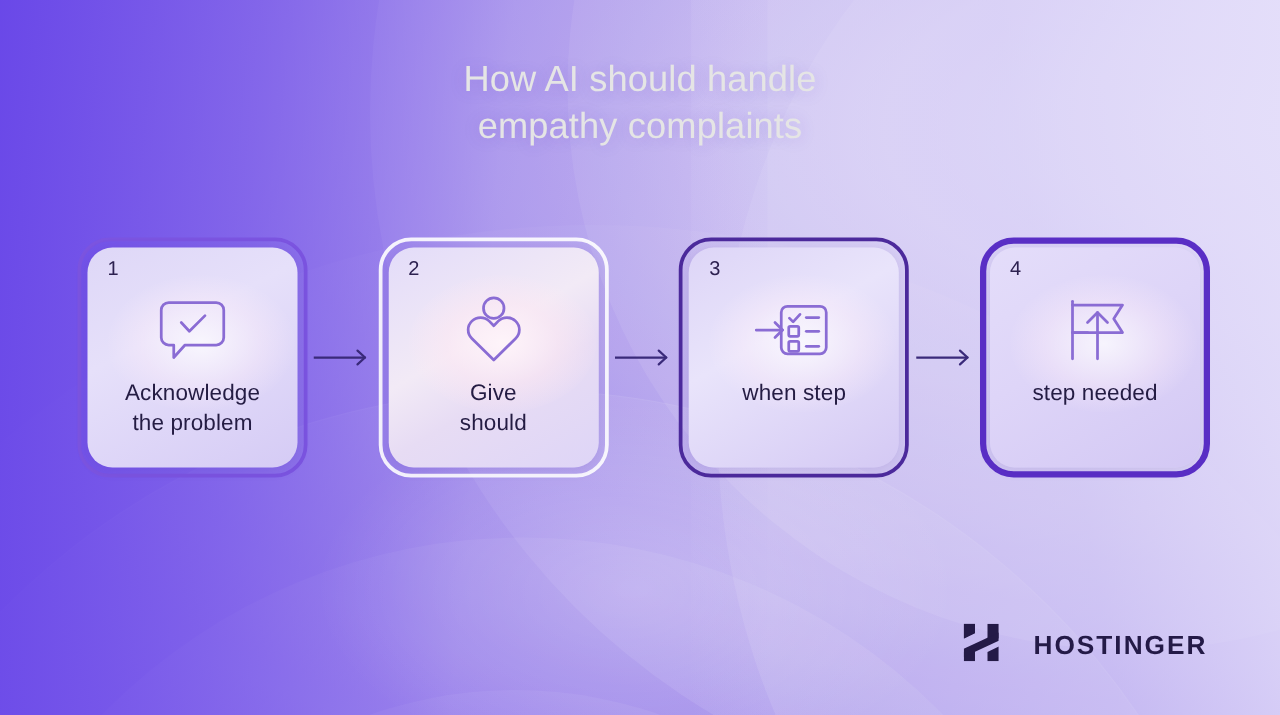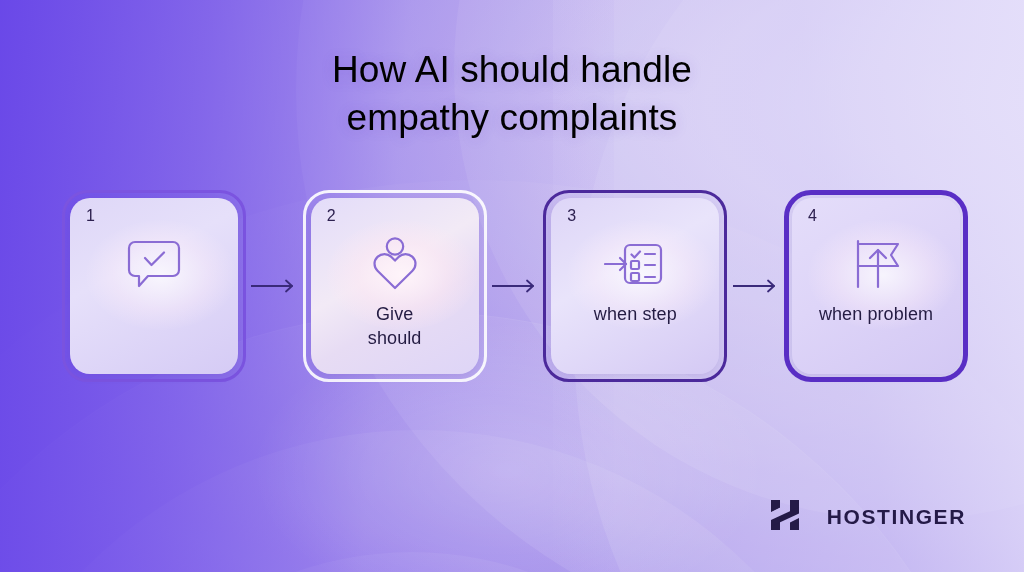--- a/index.html
+++ b/index.html
@@ -90,22 +90,22 @@
     left:250px; top:320px;
     background:radial-gradient(ellipse at center, rgba(255,255,255,.22) 0%, rgba(255,255,255,0) 70%);
     pointer-events:none;
   }
 
   
   .title{
     position:absolute;
     left:0; right:0; top:46px;
     text-align:center;
-    color:#000000;
-    font-size:37px;
+    color:#e5e5e5;
+    font-size:29px;
     line-height:1.29;
     font-weight:300;
     letter-spacing:.1px;
     z-index:5;
     text-shadow:0 1px 14px rgba(80,40,180,.18);
   }
   .title span{ display:block; }
 
   
   .steps{
@@ -243,20 +243,24 @@
     <div class="card-wrap">
       <div class="card-ring ring-1"></div>
       <div class="card card-1">
         <div class="card-glow"></div>
         <div class="step-num">1</div>
         <div class="icon-slot">
           <svg width="56" height="54" viewBox="0 0 56 54" fill="none" stroke="#8a6cd4" stroke-width="2.2" stroke-linecap="round" stroke-linejoin="round">
             <path d="M9 5 H47 a6 6 0 0 1 6 6 V33 a6 6 0 0 1 -6 6 H22 l-9 10 v-10 H9 a6 6 0 0 1 -6 -6 V11 a6 6 0 0 1 6 -6 Z"></path>
             <path d="M19 21 l6.5 7 L38 15.5"></path>
           </svg>
+        </div>
+        <div class="card-label">
+          <span>Acknowledge</span>
+          <span>the problem</span>
         </div>
       </div>
     </div>
 
     <div class="connector">
       <svg width="46" height="16" viewBox="0 0 46 16" fill="none" stroke="#3a2a7a" stroke-width="1.8" stroke-linecap="round" stroke-linejoin="round">
         <path d="M0 8 H41"></path>
         <path d="M35 2.5 L41 8 L35 13.5"></path>
       </svg>
     </div>
@@ -325,21 +329,21 @@
         <div class="icon-slot">
           <svg width="56" height="56" viewBox="0 0 56 56" fill="none" stroke="#8a6cd4" stroke-width="2.2" stroke-linecap="round" stroke-linejoin="round">
             <path d="M10 5 V51"></path>
             <path d="M10 8 H50 l-7 11 l7 11 H10"></path>
             <path d="M10 30 H22"></path>
             <path d="M30 51 V14"></path>
             <path d="M22 22 L30 14 L38 22"></path>
           </svg>
         </div>
         <div class="card-label">
-          <span>when problem</span>
+          <span>step needed</span>
         </div>
       </div>
     </div>
 
   </div>
 
   <div class="logo">
     <span class="logo-mark">
       <svg width="28" height="30" viewBox="0 0 28 30" fill="#241a47">
         <path d="M0 0 h9 v7.2 l-9 4.4 Z"></path>

